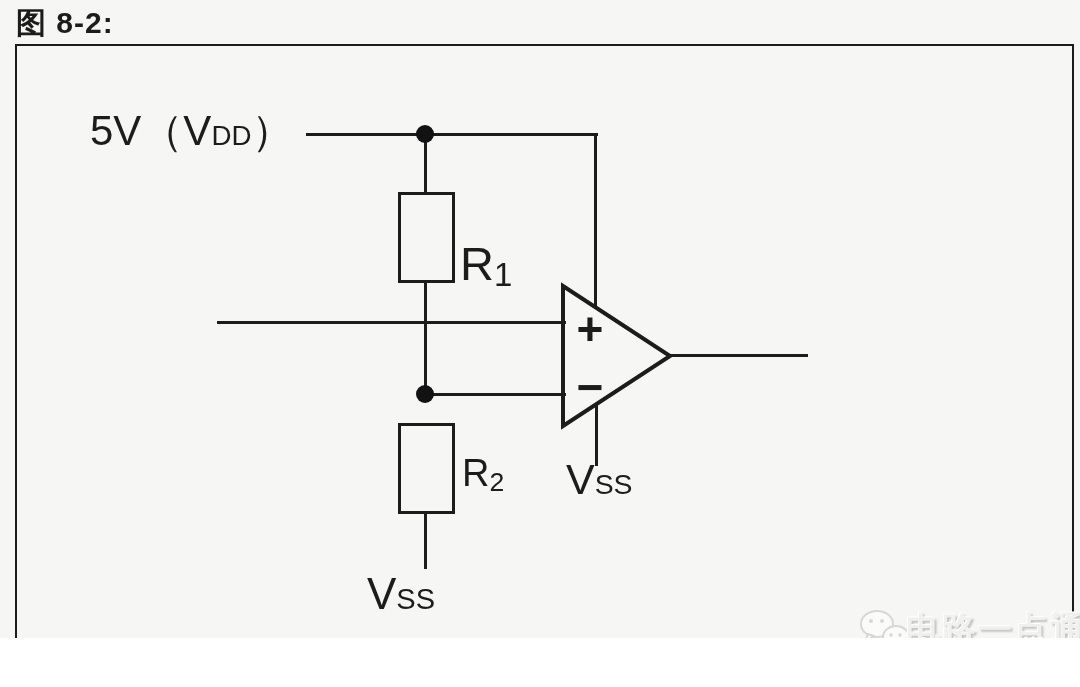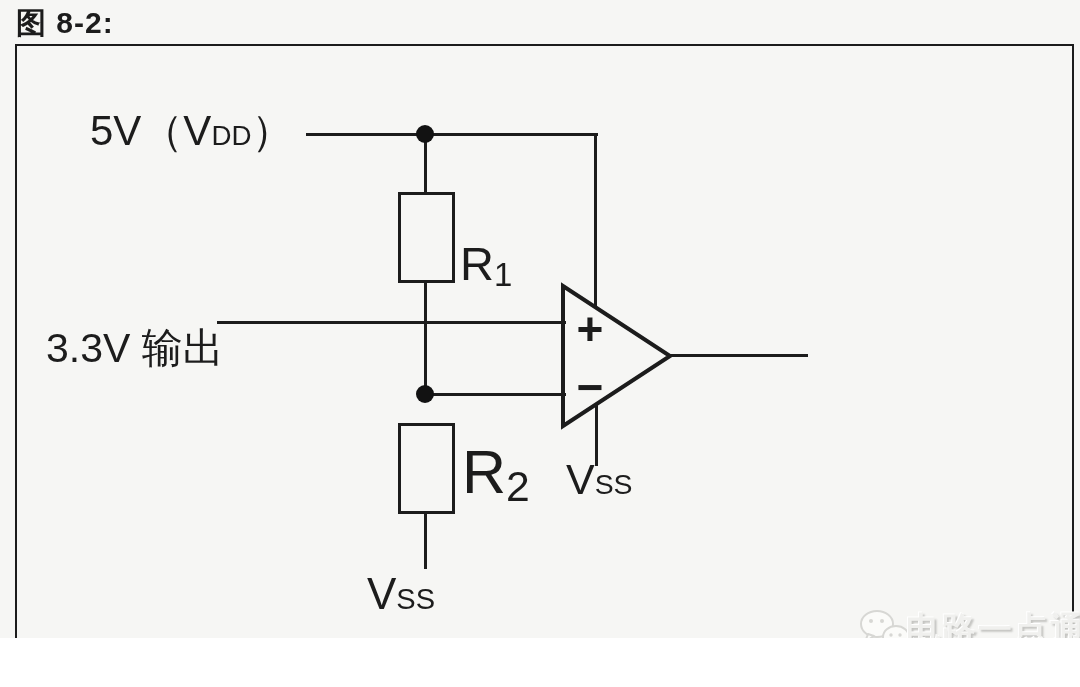--- a/index.html
+++ b/index.html
@@ -34,21 +34,21 @@
   .rbox {
     position:absolute; width:57px; height:91px;
     border:3px solid #1c1c1c; box-sizing:border-box;
     background:#f6f6f4;
   }
   .clabel { position:absolute; white-space:nowrap; line-height:1; }
   .lbl-vdd   { left:90px;  top:110px; font-size:42px; }
   .lbl-in    { left:46px;  top:328px; font-size:41px; }
   .lbl-out   { left:822px; top:332px; font-size:41px; }
   .lbl-r1    { left:460px; top:208px; font-size:47px;margin-top:32px; }
-  .lbl-r2    { left:462px; top:442px; font-size:61px; }
+  .lbl-r2    { left:462px; top:454px; font-size:38px; }
   .lbl-vss-div   { left:367px; top:572px; font-size:44px; }
   .lbl-vss-opamp { left:566px; top:458px; font-size:43px; }
   .sub  { font-size:0.66em; }
   .rsub { font-size:0.7em; vertical-align:-0.18em; }
   .opamp-svg { position:absolute; left:556px; top:279px; }
   .op-sign {
     position:absolute; font-size:46px; font-weight:bold;
     transform:translate(-50%,-50%); line-height:1;
   }
   .op-plus  { left:590px; top:329px; }
@@ -99,21 +99,20 @@
   <div class="rbox" style="left:398px; top:192px;"></div>
   <div class="clabel lbl-r1">
     <span>R</span><span class="rsub">1</span>
   </div>
 
   <div class="rbox" style="left:398px; top:423px;"></div>
   <div class="clabel lbl-r2">
     <span>R</span><span class="rsub">2</span>
   </div>
 
-  <div class="clabel lbl-in">3.3V 输出</div>
 
   <svg class="opamp-svg" width="122" height="155" viewBox="0 0 122 155">
     <polygon points="7,7 7,147 114,77" fill="none" stroke="#1c1c1c" stroke-width="4" stroke-linejoin="miter"></polygon>
   </svg>
   <div class="op-sign op-plus">+</div>
   <div class="op-sign op-minus">−</div>
 
   <div class="clabel lbl-vss-div">
     <span>V</span><span class="sub">SS</span>
   </div>

